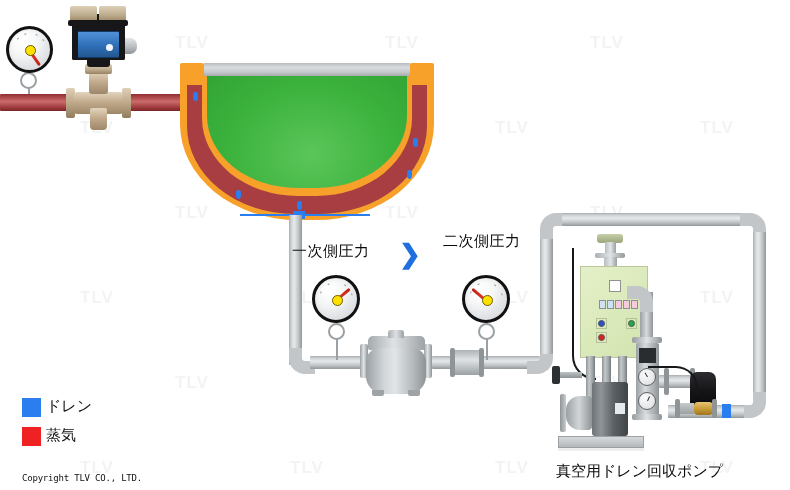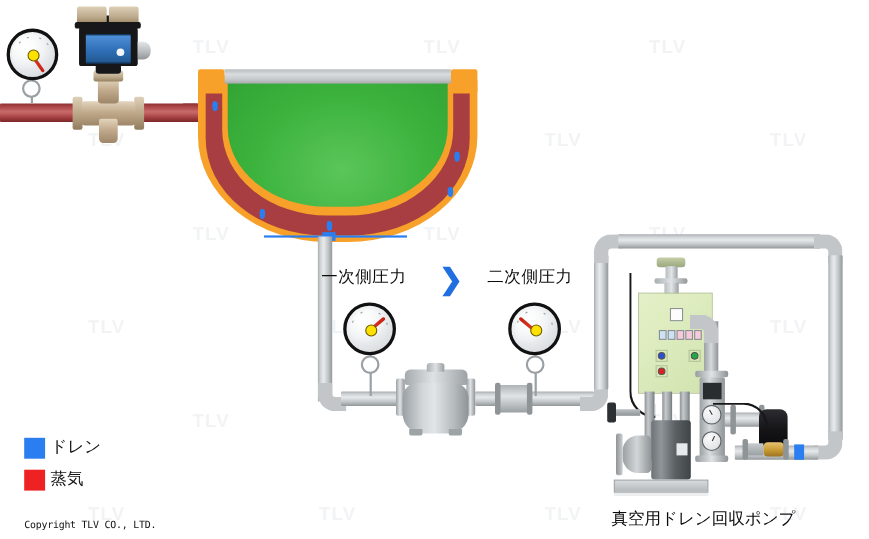--- a/index.html
+++ b/index.html
@@ -448,21 +448,21 @@
   <div class="gauge abs" style="left:462px;top:275px;width:48px;height:48px;">
     <div class="ticks">
       <i class="tick" style="transform:rotate(200deg) translate(16px,0)"></i>
       <i class="tick" style="transform:rotate(240deg) translate(16px,0)"></i>
       <i class="tick" style="transform:rotate(300deg) translate(16px,0)"></i>
       <i class="tick" style="transform:rotate(340deg) translate(16px,0)"></i>
     </div>
     <div class="needle" style="width:18px;transform:rotate(-140deg);"></div>
     <div class="hub"></div>
   </div>
-  <div class="jp" style="left:443px;top:242px;">二次側圧力</div>
+  <div class="jp" style="left:443px;top:232px;">二次側圧力</div>
 
   <div>
 
     <div class="abs" style="left:597px;top:234px;width:26px;height:9px;background:linear-gradient(to bottom,#c6cfa8,#9aa67c);border-radius:3px;"></div>
     <div class="abs" style="left:605px;top:242px;width:11px;height:14px;background:linear-gradient(to right,#b8bdc0,#e2e5e7,#9ba0a3);"></div>
     <div class="abs" style="left:595px;top:253px;width:30px;height:5px;background:linear-gradient(to right,#a8aeb1,#e0e3e5,#939899);border-radius:2px;"></div>
     <div class="abs" style="left:604px;top:257px;width:13px;height:12px;background:linear-gradient(to right,#b8bdc0,#e2e5e7,#9ba0a3);"></div>
 
     <div class="panel abs" style="left:580px;top:266px;width:68px;height:92px;"></div>
     <div class="panel-display abs" style="left:609px;top:280px;width:12px;height:12px;"></div>

